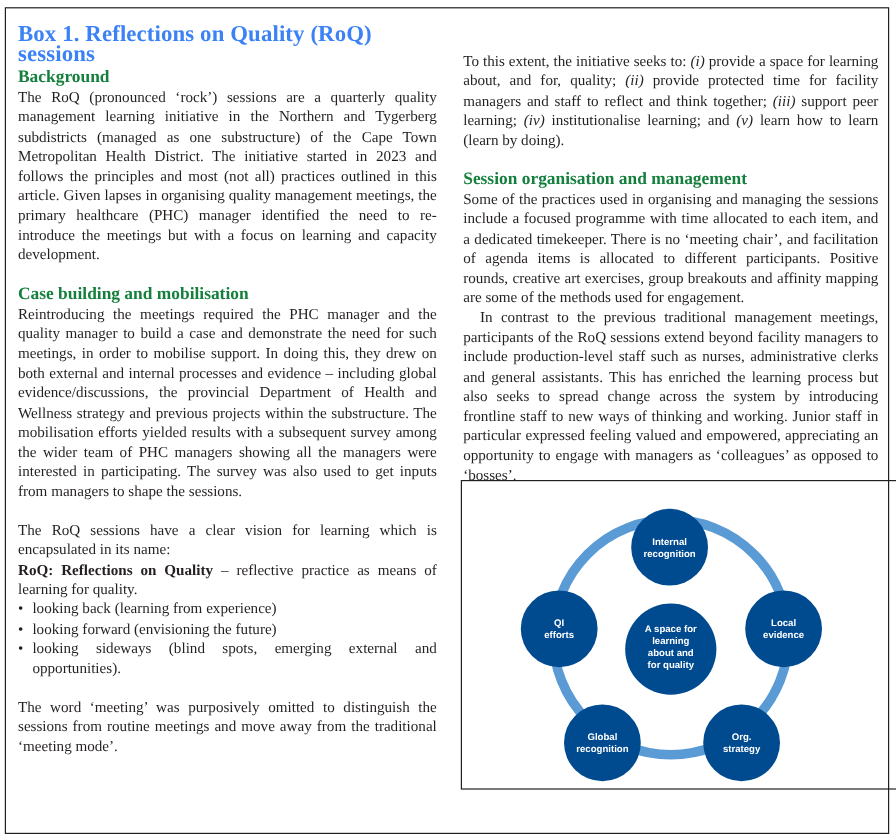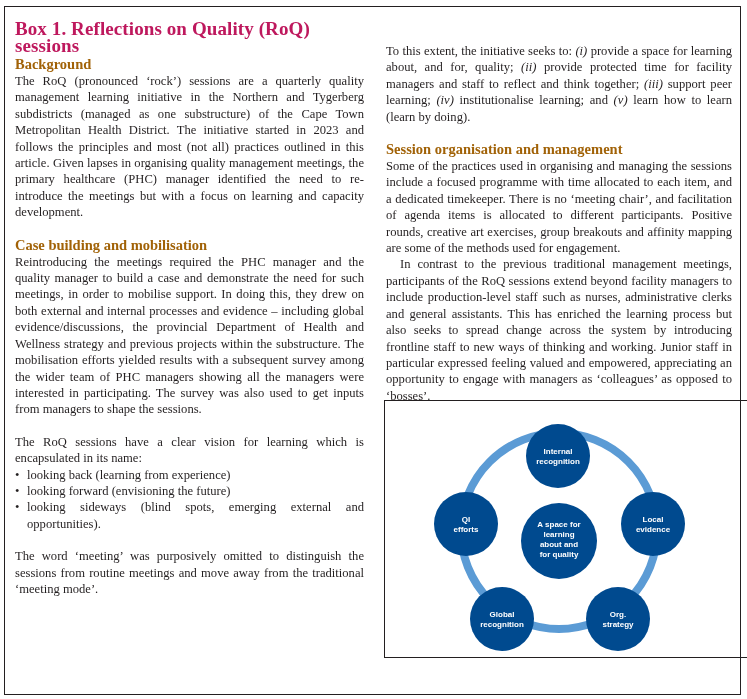--- a/index.html
+++ b/index.html
@@ -3,23 +3,23 @@
   <meta charset="utf-8">
   <style>
     html, body { margin: 0; padding: 0; background: #ffffff; }
     body { width: 747px; height: 699px; position: relative; overflow: hidden;
       font-family: "Liberation Serif", "DejaVu Serif", serif; color: #231f20; }
     .box { position: absolute; left: 4px; top: 6px; width: 737px; height: 689px;
       border: 1.5px solid #231f20; box-sizing: border-box; }
     .col { position: absolute; font-size: 12.6px; line-height: 16.4px; text-align: justify; }
     .col-left { left: 15px; top: 20px; width: 349px; }
     .col-right { left: 386px; top: 43px; width: 346px; }
-    .box-title { color: #be185d; font-weight: bold; font-size: 19px; line-height: 17px;
+    .box-title { color: #3b82f6; font-weight: bold; font-size: 19px; line-height: 17px;
       margin: 0; letter-spacing: 0.1px; }
-    h3 { font-size: 14.5px; font-weight: bold; margin: 0; line-height: 17px; color: #a16207; }
+    h3 { font-size: 14.5px; font-weight: bold; margin: 0; line-height: 17px; color: #15803d; }
     p { margin: 0; }
     .gap { height: 16px; }
     .indent { text-indent: 14px; }
     ul { margin: 0; padding: 0; list-style: none; }
     ul li { position: relative; padding-left: 12px; }
     ul li::before { content: "\2022"; position: absolute; left: 0; top: 0; }
     .figure { position: absolute; left: 384px; top: 400px; width: 414px; height: 258px;
       border: 1px solid #231f20; box-sizing: border-box; }
     .figure svg { position: absolute; left: 0; top: 0; }
     .node-label { font-family: "Liberation Sans", "DejaVu Sans", sans-serif; font-size: 8px;
@@ -38,20 +38,23 @@
 
   <h3 style="margin-top:2px">Background</h3>
   <p>The RoQ (pronounced ‘rock’) sessions are a quarterly quality management learning initiative in the Northern and Tygerberg subdistricts (managed as one substructure) of the Cape Town Metropolitan Health District. The initiative started in 2023 and follows the principles and most (not all) practices outlined in this article. Given lapses in organising quality management meetings, the primary healthcare (PHC) manager identified the need to re-introduce the meetings but with a focus on learning and capacity development.</p>
   <div class="gap"></div>
 
   <h3>Case building and mobilisation</h3>
   <p>Reintroducing the meetings required the PHC manager and the quality manager to build a case and demonstrate the need for such meetings, in order to mobilise support. In doing this, they drew on both external and internal processes and evidence – including global evidence/discussions, the provincial Department of Health and Wellness strategy and previous projects within the substructure. The mobilisation efforts yielded results with a subsequent survey among the wider team of PHC managers showing all the managers were interested in participating. The survey was also used to get inputs from managers to shape the sessions.</p>
   <div class="gap"></div>
 
   <p>The RoQ sessions have a clear vision for learning which is encapsulated in its name:</p>
+  <p>
+    <b>RoQ: Reflections on Quality</b><span> – reflective practice as means of learning for quality.</span>
+  </p>
   <ul>
     <li>looking back (learning from experience)</li>
     <li>looking forward (envisioning the future)</li>
     <li>looking sideways (blind spots, emerging external and opportunities).</li>
   </ul>
   <div class="gap"></div>
   <p>The word ‘meeting’ was purposively omitted to distinguish the sessions from routine meetings and move away from the traditional ‘meeting mode’.</p>
 </div>
 
 <div class="col col-right">

